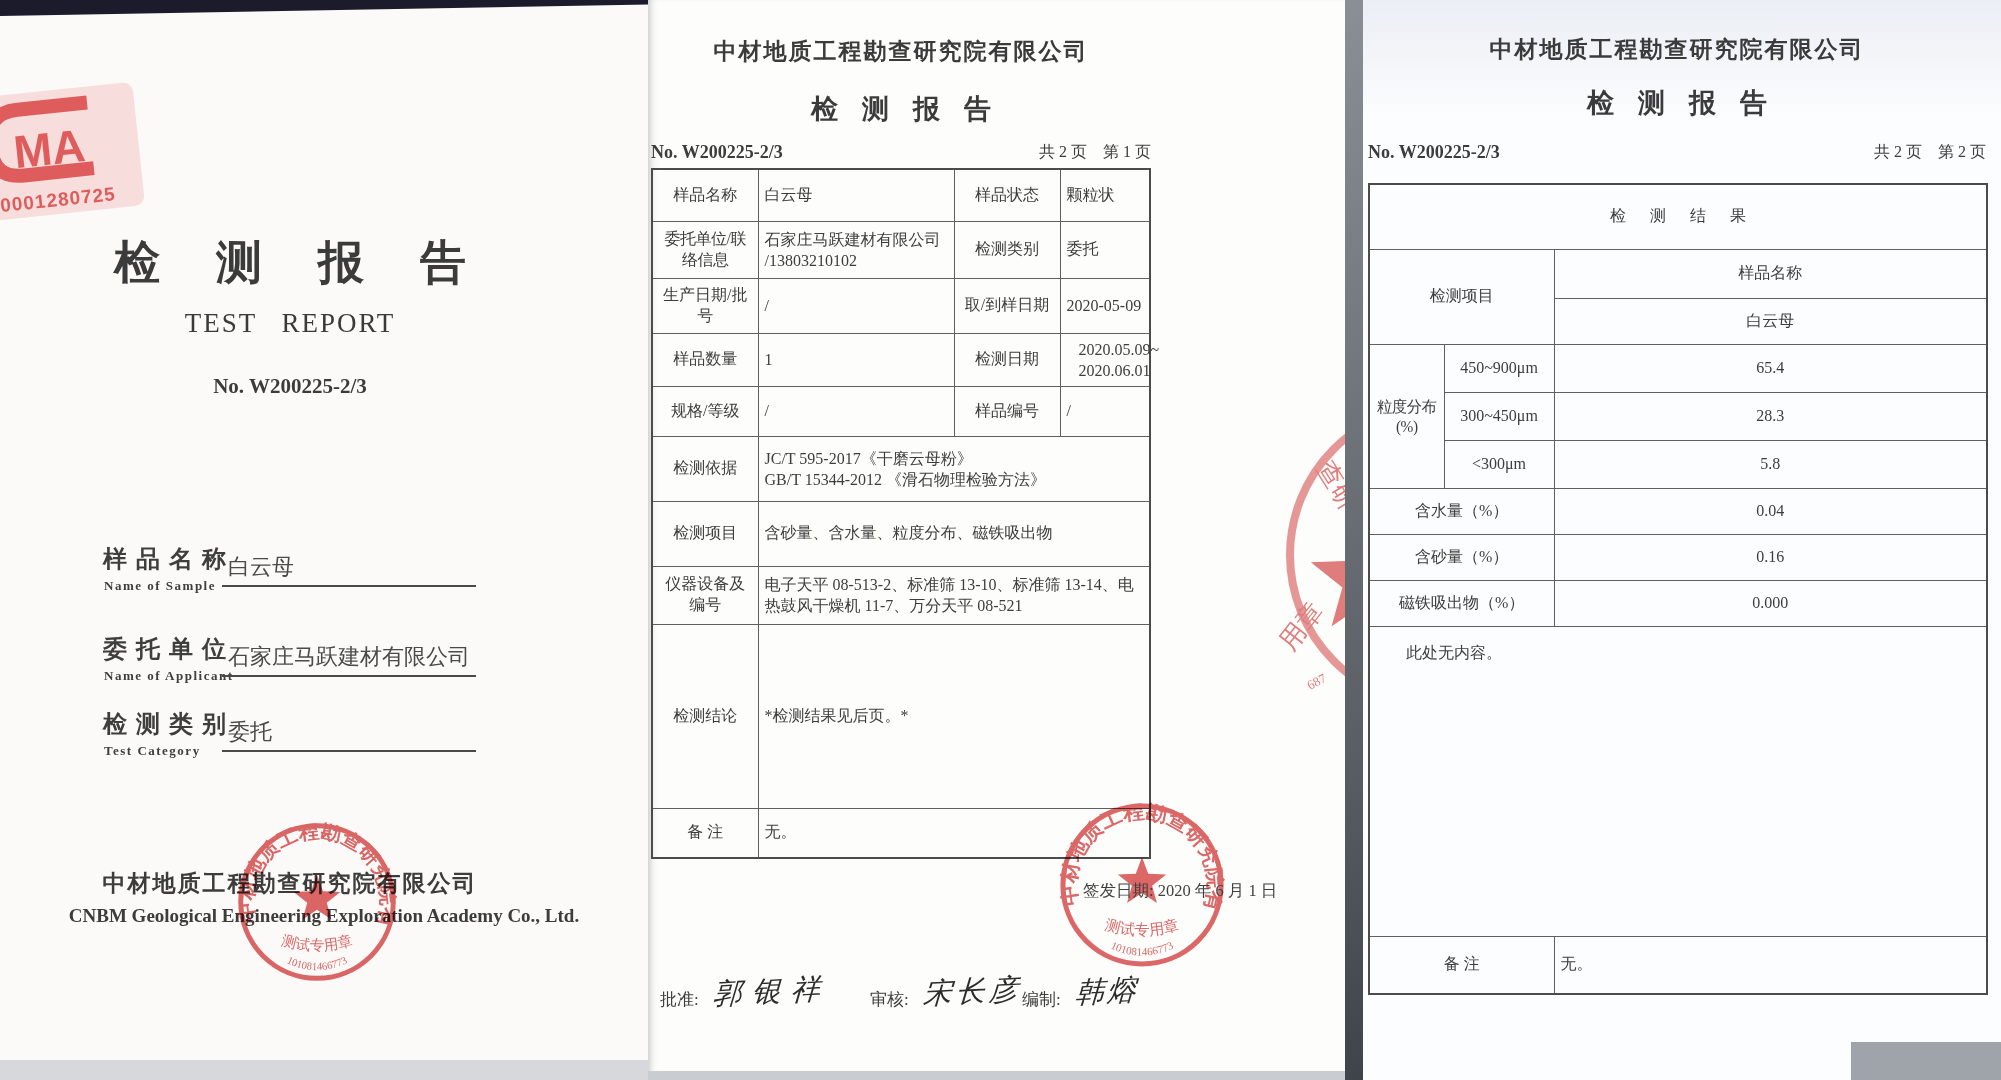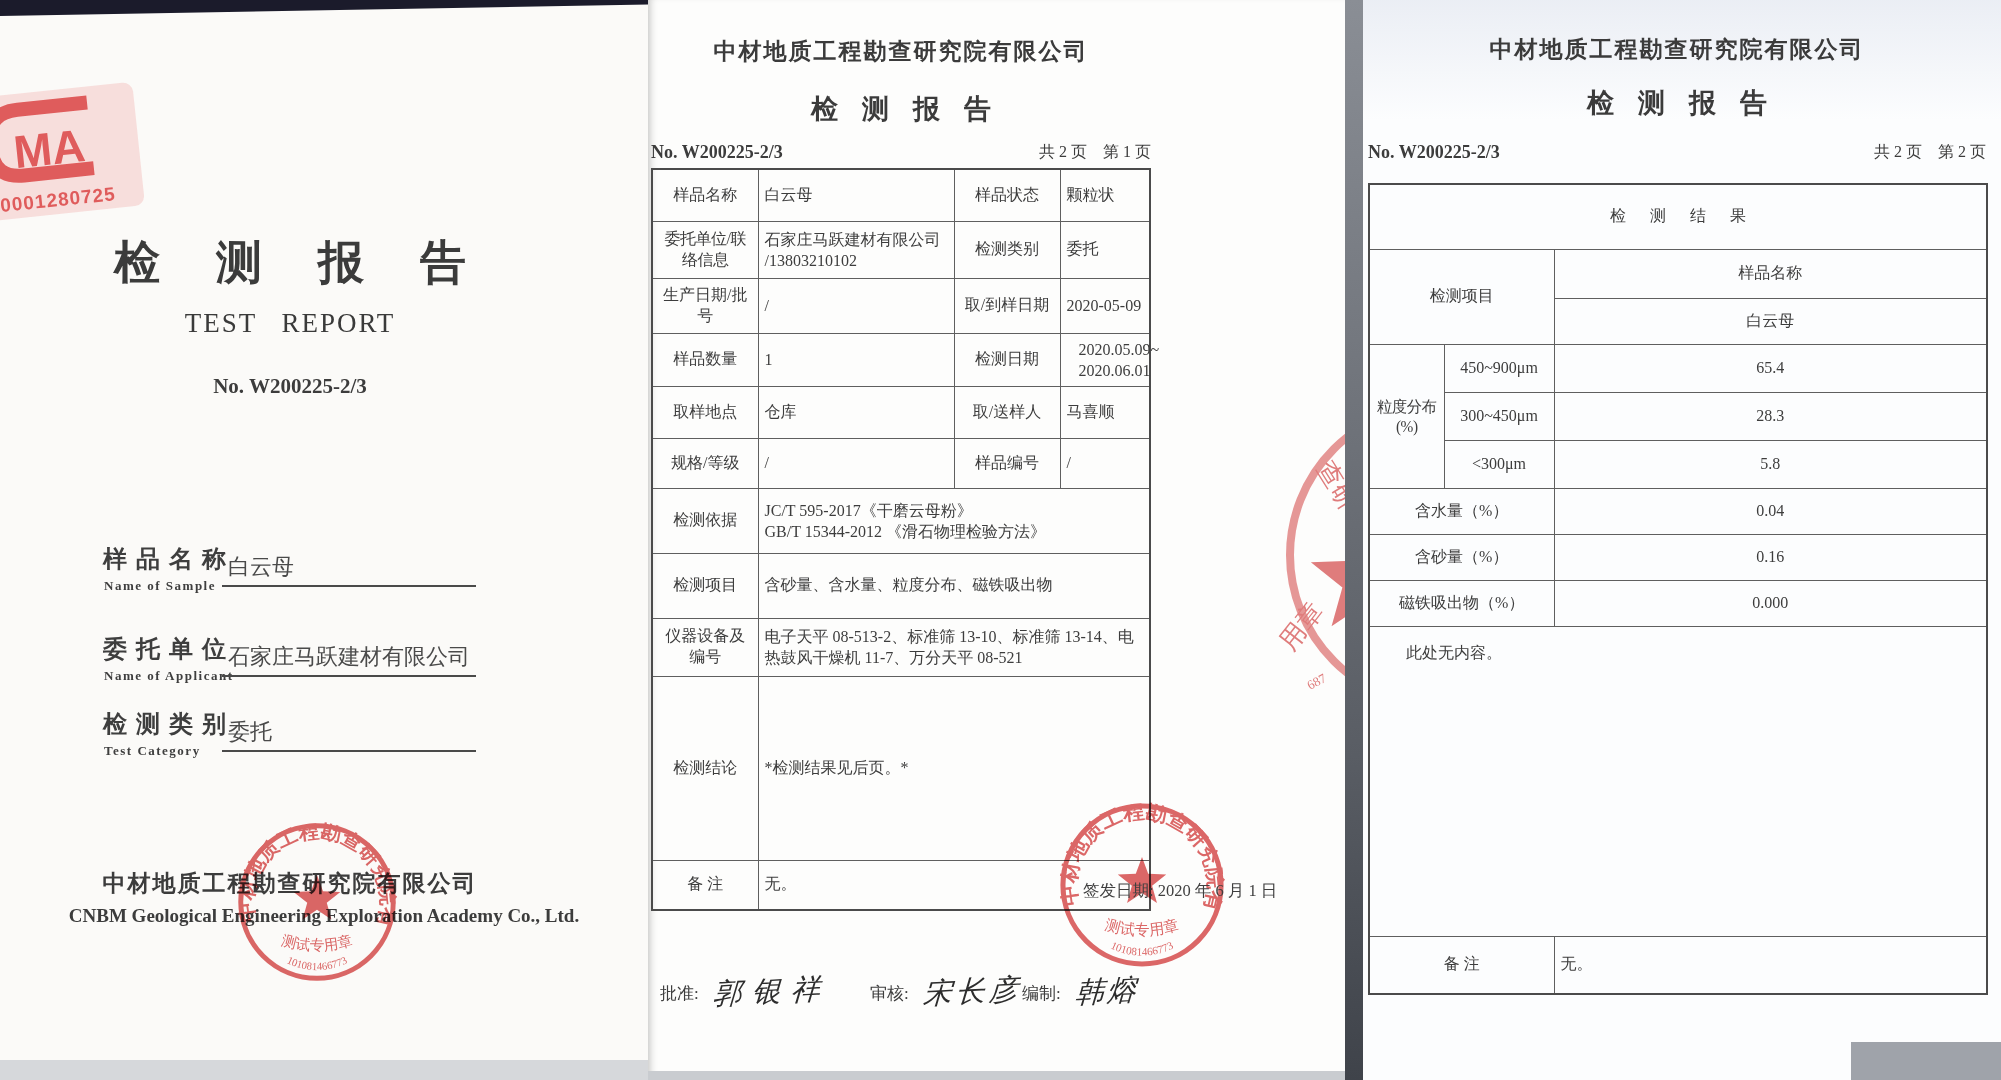--- a/index.html
+++ b/index.html
@@ -44,21 +44,21 @@
   td.lbl{text-align:center;}
   td.val{text-align:left;padding-left:13px;}
   td.ctr{text-align:center;}
   .pre{white-space:pre-line;line-height:21px;}
   .sm13{font-size:13px;letter-spacing:-0.5px;}
   .sm14{font-size:14px;}
   .sm15{font-size:15px;}
   td.top-note{vertical-align:top;padding-top:8px;padding-left:62px;text-align:left;}
   .issue-date{position:absolute;font-size:16.5px;color:#3f3f3f;white-space:nowrap;z-index:5;}
   .sig-row{position:absolute;display:flex;align-items:flex-start;z-index:4;}
-  .sig-label{font-size:17px;color:#3d3d3d;margin-top:10px;}
+  .sig-label{font-size:17px;color:#3d3d3d;margin-top:16px;}
   .sig-name{font-size:29px;color:#2d2d2d;font-style:italic;letter-spacing:10px;
        transform:rotate(-3deg) skewX(-6deg);margin-left:14px;white-space:nowrap;}
   .seal{position:absolute;mix-blend-mode:multiply;opacity:.88;}
   .rs-title{font-size:17px;letter-spacing:10px;text-indent:10px;font-weight:600;}
 </style>
 </head>
 <body>
 
 <div class="page" id="page-left">
   <div class="navy-band"></div>
@@ -148,26 +148,20 @@
       <td class="lbl sm15">取/到样日期</td>
       <td class="val sm15">2020-05-09</td>
     </tr>
     <tr style="height:53px">
       <td class="lbl">样品数量</td>
       <td class="val">1</td>
       <td class="lbl sm15">检测日期</td>
       <td class="val pre sm14" style="padding-left:18px;">2020.05.09~
 2020.06.01</td>
     </tr>
-    <tr style="height:52px">
-      <td class="lbl">取样地点</td>
-      <td class="val">仓库</td>
-      <td class="lbl sm15">取/送样人</td>
-      <td class="val">马喜顺</td>
-    </tr>
     <tr style="height:50px">
       <td class="lbl sm15">规格/等级</td>
       <td class="val">/</td>
       <td class="lbl sm15">样品编号</td>
       <td class="val">/</td>
     </tr>
     <tr style="height:65px">
       <td class="lbl">检测依据</td>
       <td class="val pre sm15" colspan="3">JC/T 595-2017《干磨云母粉》
 GB/T 15344-2012 《滑石物理检验方法》</td>

